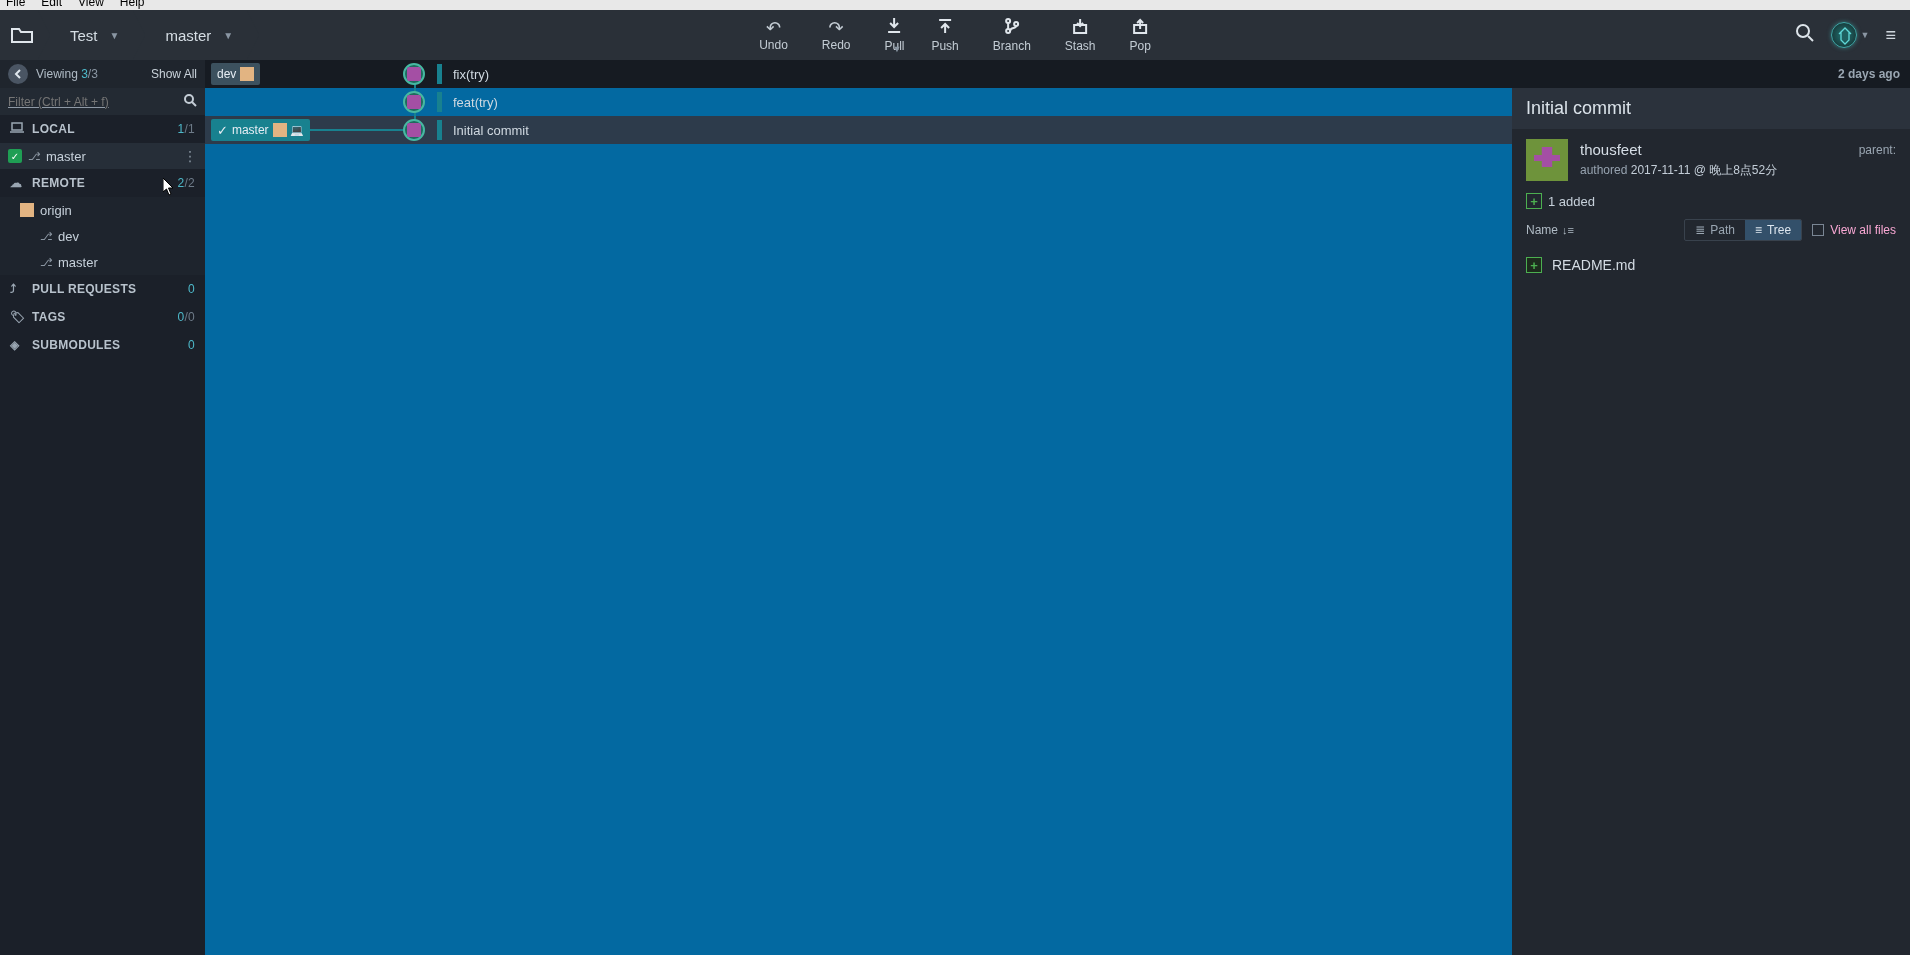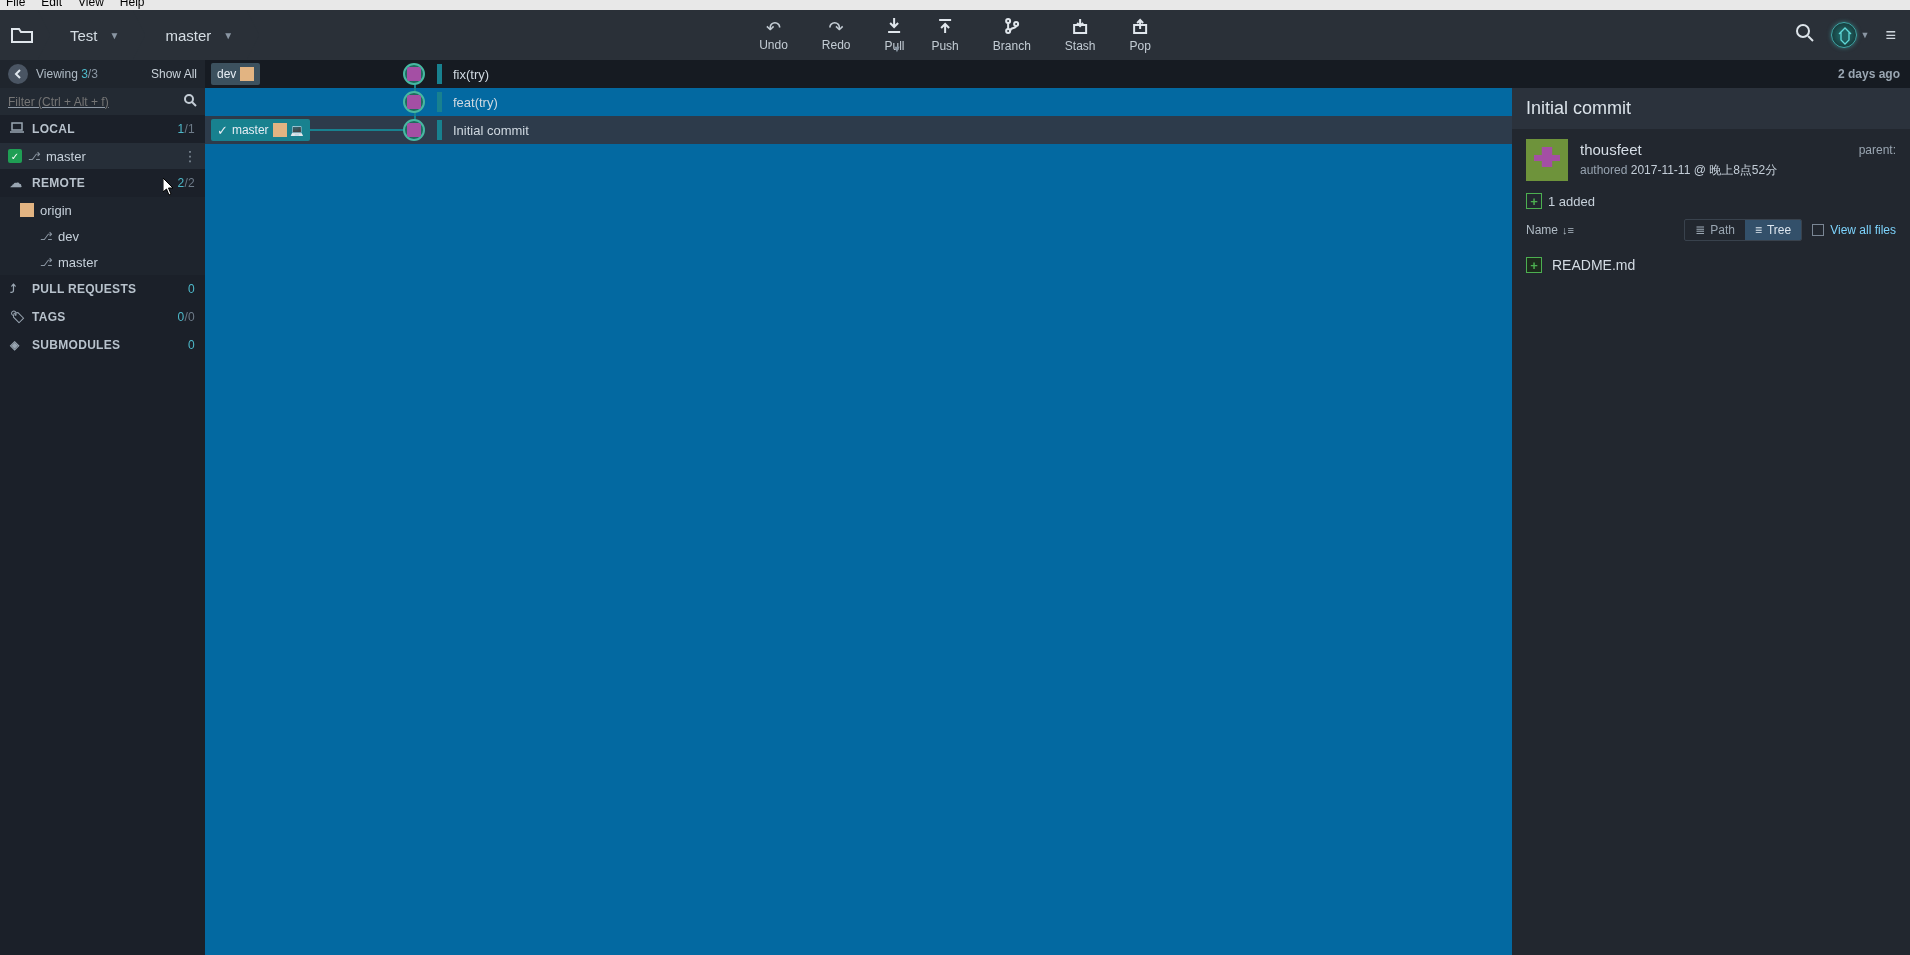--- a/index.html
+++ b/index.html
@@ -87,21 +87,21 @@
 .rp-author-meta { font-size:12px; color:#97a3b0; margin-top:4px;}
 .rp-author-meta .date { color:#c4ced8;}
 .rp-parent { font-size:12px; color:#9aa6b2; align-self:flex-start; margin-top:4px;}
 .rp-added { display:flex; align-items:center; gap:6px; padding:8px 14px 6px; font-size:13px; color:#c6d0da;}
 .plus-box { width:16px; height:16px; border:1px solid #4caf50; color:#4caf50; display:flex; align-items:center; justify-content:center; font-size:13px; font-weight:bold;}
 .rp-cols { display:flex; align-items:center; padding:4px 14px 8px; gap:10px; font-size:12px; color:#b0bbc5;}
 .rp-cols .namecol { display:flex; align-items:center; gap:4px;}
 .seg { display:flex; margin-left:auto; border:1px solid #39424d; border-radius:2px; overflow:hidden;}
 .seg-btn { padding:3px 10px; font-size:12px; color:#9aa6b2; display:flex; align-items:center; gap:5px;}
 .seg-btn.active { background:#33506a; color:#dce5ee;}
-.viewall { display:flex; align-items:center; gap:6px; font-size:12px; color:#7dd3fc;}
+.viewall { display:flex; align-items:center; gap:6px; font-size:12px; color:#f9a8d4;}
 .checkbox { width:12px; height:12px; border:1px solid #7a8694;}
 .rp-file { display:flex; align-items:center; gap:10px; padding:8px 14px; font-size:14px; color:#d4dce4;}
 .rp-file .plus-box { background:#1d2b1d;}
 .cursor { position:absolute; width:12px; height:18px; pointer-events:none; z-index:50;}
 </style>
 </head>
 <body>
 
 <div class="menubar">
   <span>File</span>

